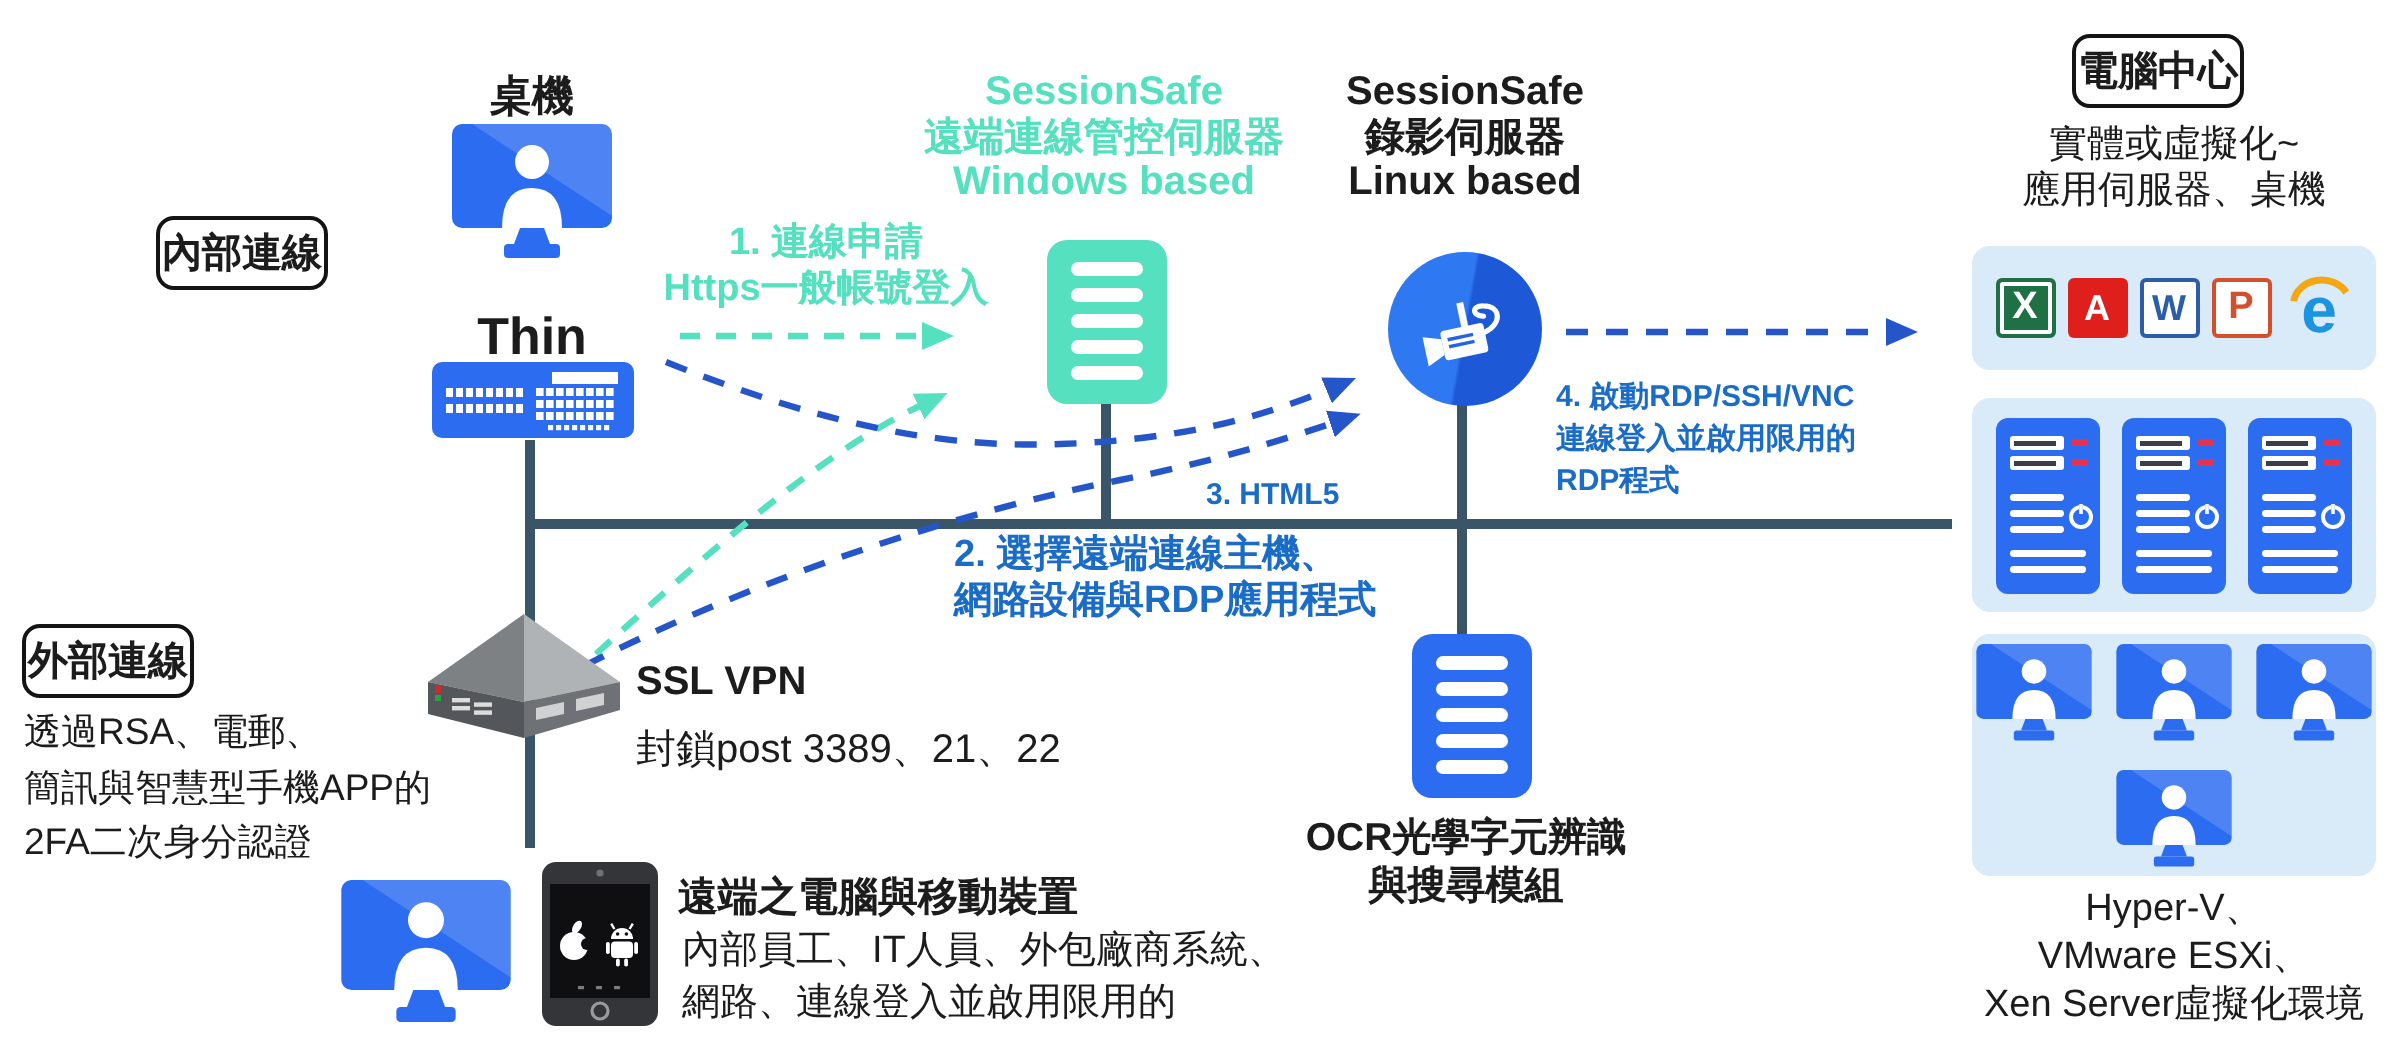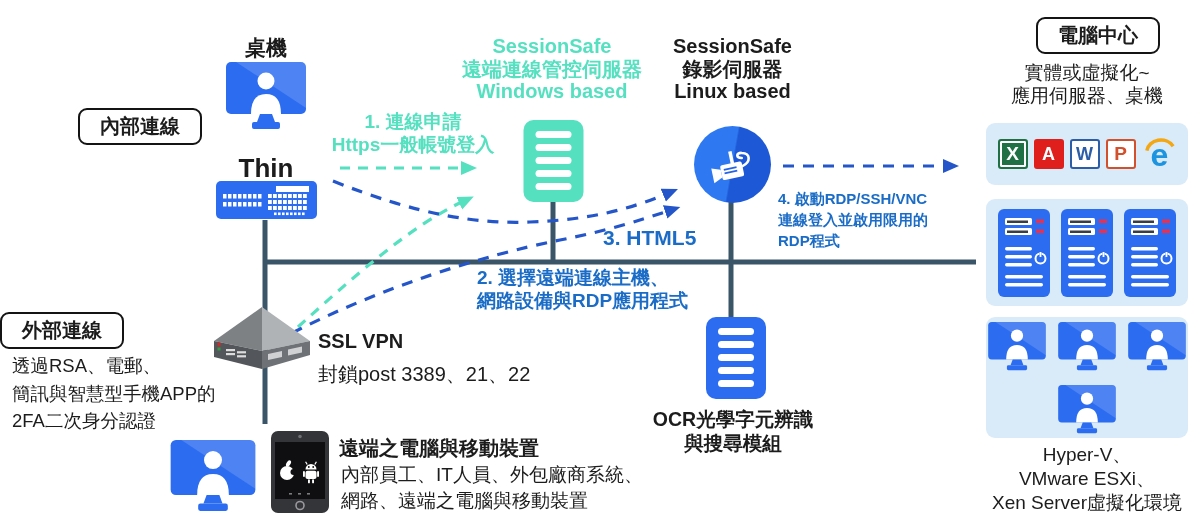--- a/index.html
+++ b/index.html
@@ -1,20 +1,20 @@
 <!DOCTYPE html>
 <html><head>
 <meta charset="utf-8">
 <style>
   html,body{margin:0;padding:0;background:#fff;}
   body{font-family:"Liberation Sans","DejaVu Sans",sans-serif;color:#1c1c1c;}
   #canvas{position:relative;width:1200px;height:532px;background:#fff;overflow:hidden;}
   .abs{position:absolute;}
   .badge{border:2.5px solid #141414;border-radius:9px;background:#fff;
-         font-size:20px;font-weight:bold;padding:3px 20px;white-space:nowrap;}
+         font-size:20px;font-weight:bold;padding:3px 1px;white-space:nowrap;}
   .center{text-align:center;}
   .bold{font-weight:bold;}
   .teal-t{color:#55e0c0;}
   .blue-t{color:#1a6cc6;}
   .blk{color:#1c1c1c;}
   .teal-ic{color:#55e0c0;}
   .blue-ic{color:#2b6cf0;}
   .panel{background:#d9eaf8;border-radius:9px;display:flex;align-items:center;justify-content:center;}
   .appbox{width:30px;height:30px;border-radius:3px;display:flex;align-items:center;justify-content:center;
           font-weight:bold;box-sizing:border-box;}
@@ -242,21 +242,21 @@
     <div>SessionSafe</div>
     <div>錄影伺服器</div>
     <div>Linux based</div>
   </div>
   <div class="abs cam-circle" style="left:694px;top:126px;">
     <svg class="icon" width="46" height="42">
         <use href="#sym-camera"></use>
       </svg>
   </div>
 
-  <div class="abs bold blue-t" style="left:603px;top:226px;font-size:21px;">3. HTML5</div>
+  <div class="abs bold blue-t" style="left:603px;top:239px;font-size:15px;">3. HTML5</div>
   <div class="abs bold blue-t lh23" style="left:477px;top:266px;font-size:19px;">
     <div>2. 選擇遠端連線主機、</div>
     <div>網路設備與RDP應用程式</div>
   </div>
   <div class="abs bold blue-t lh21" style="left:778px;top:188px;font-size:15px;">
     <div>4. 啟動RDP/SSH/VNC</div>
     <div>連線登入並啟用限用的</div>
     <div>RDP程式</div>
   </div>
 
@@ -302,21 +302,21 @@
         <use href="#sym-monitor"></use>
       </svg>
   </div>
 
   <div class="abs center blk lh24" style="left:985px;top:443px;width:204px;font-size:19px;">
     <div>Hyper-V、</div>
     <div>VMware ESXi、</div>
     <div>Xen Server虛擬化環境</div>
   </div>
 
-  <div class="abs badge" style="left:0;top:312px;">外部連線</div>
+  <div class="abs badge" style="left:11px;top:312px;">外部連線</div>
   <div class="abs blk lh27" style="left:12px;top:352px;font-size:18.5px;">
     <div>透過RSA、電郵、</div>
     <div>簡訊與智慧型手機APP的</div>
     <div>2FA二次身分認證</div>
   </div>
 
   <svg class="abs icon" style="left:208px;top:303px;" width="108" height="78">
       <use href="#sym-vpn"></use>
     </svg>
   <div class="abs bold blk" style="left:318px;top:330px;font-size:20px;">SSL VPN</div>
@@ -331,15 +331,15 @@
   </div>
 
   <svg class="abs icon blue-ic" style="left:170px;top:440px;" width="86" height="72">
       <use href="#sym-monitor"></use>
     </svg>
   <svg class="abs icon" style="left:271px;top:431px;" width="58" height="82">
       <use href="#sym-tablet"></use>
     </svg>
   <div class="abs bold blk" style="left:339px;top:435px;font-size:20px;">遠端之電腦與移動裝置</div>
   <div class="abs blk" style="left:341px;top:462px;font-size:19px;">內部員工、IT人員、外包廠商系統、</div>
-  <div class="abs blk" style="left:341px;top:488px;font-size:19px;">網路、遠端之電腦與移動裝置</div>
+  <div class="abs blk" style="left:341px;top:488px;font-size:19px;">網路、連線登入並啟用限用的</div>
 
 </div>
 
 </body></html>

